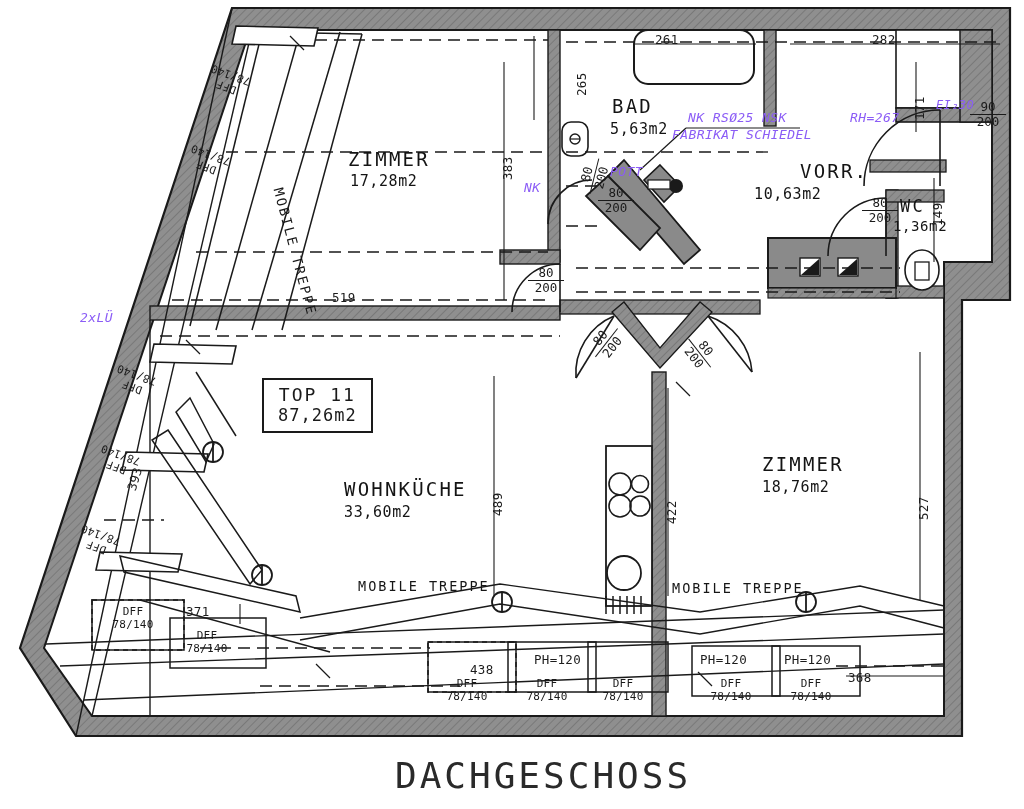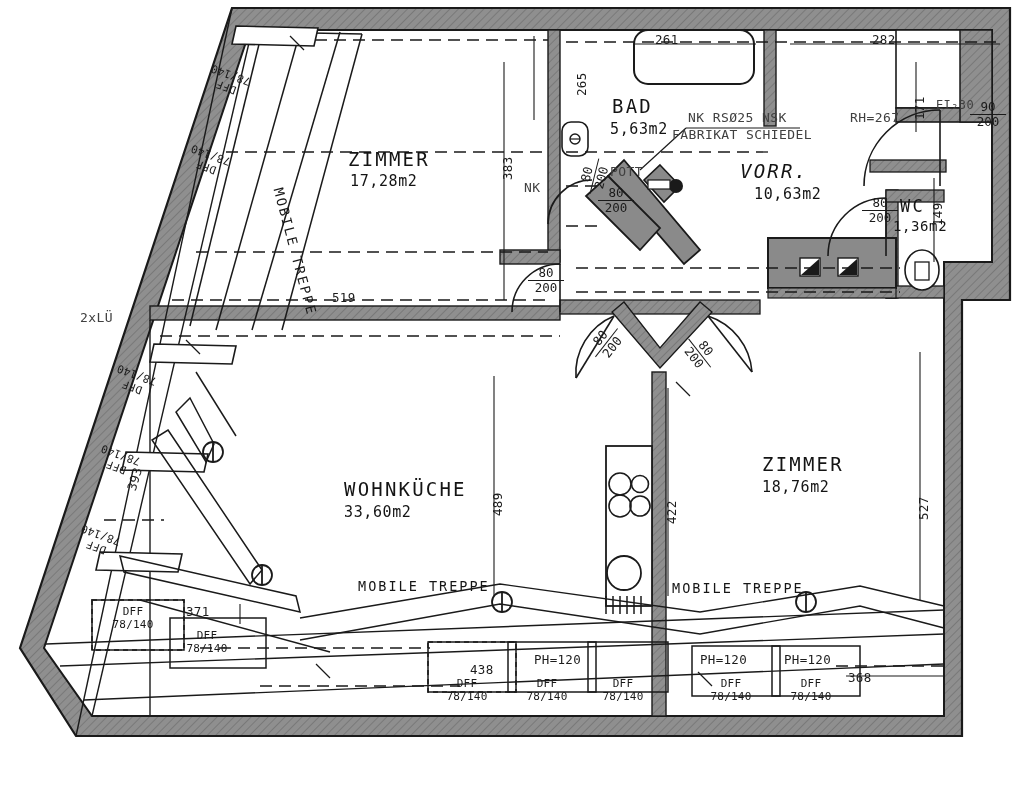--- a/index.html
+++ b/index.html
@@ -7,21 +7,21 @@
        font-family:"DejaVu Sans Mono","Liberation Mono",monospace;
        color:#1a1a1a;}
   #stage{position:relative;width:1024px;height:809px;background:#fff;}
   svg#plan{position:absolute;left:0;top:0;width:1024px;height:809px;}
 
   .lbl{position:absolute;white-space:nowrap;letter-spacing:.5px;
        font-family:"DejaVu Sans Mono","Liberation Mono",monospace;}
   .room-name{font-size:19px;letter-spacing:2.2px;color:#141414;}
   .room-area{font-size:15px;letter-spacing:.6px;color:#141414;}
   .dim{font-size:12.5px;color:#1c1c1c;letter-spacing:.3px;}
-  .note{font-size:13px;color:#404040;letter-spacing:.4px;}
+  .note{font-size:13px;color:#8b5cf6;letter-spacing:.4px;font-style:italic;}
   .mt{font-size:13.5px;letter-spacing:2px;color:#161616;}
   .title{font-size:36px;letter-spacing:3px;color:#2a2a2a;
          font-family:"DejaVu Sans Mono","Liberation Mono",monospace;}
   .topbox{position:absolute;border:2px solid #1a1a1a;background:#fff;
           padding:4px 14px 6px 14px;text-align:center;}
   .topbox .t1{font-size:18px;letter-spacing:2px;}
   .topbox .t2{font-size:17px;letter-spacing:1px;}
   .frac{position:absolute;text-align:center;font-size:12.5px;line-height:1.12;}
   .frac .n{display:block;}
   .frac .d{display:block;border-top:1.6px solid #1a1a1a;}
@@ -246,32 +246,36 @@
       <path d="M140,600 L330,652"></path>
     </g>
   </svg>
 
   <div class="lbl room-name" style="left:348px;top:148px;">ZIMMER</div>
   <div class="lbl room-area" style="left:350px;top:172px;">17,28m2</div>
 
   <div class="lbl room-name" style="left:612px;top:95px;">BAD</div>
   <div class="lbl room-area" style="left:610px;top:120px;">5,63m2</div>
 
-  <div class="lbl room-name" style="left:740px;top:160px;font-style:italic;">VORR.</div>
+  <div class="lbl room-name" style="left:800px;top:160px;">VORR.</div>
   <div class="lbl room-area" style="left:754px;top:185px;">10,63m2</div>
 
   <div class="lbl room-name" style="left:900px;top:196px;font-size:17px;">WC</div>
   <div class="lbl room-area" style="left:893px;top:218px;font-size:14px;">1,36m2</div>
 
   <div class="lbl room-name" style="left:344px;top:478px;">WOHNKÜCHE</div>
   <div class="lbl room-area" style="left:344px;top:503px;">33,60m2</div>
 
   <div class="lbl room-name" style="left:762px;top:453px;">ZIMMER</div>
   <div class="lbl room-area" style="left:762px;top:478px;">18,76m2</div>
 
+  <div class="topbox" style="left:262px;top:378px;">
+    <div class="t1">TOP 11</div>
+    <div class="t2">87,26m2</div>
+  </div>
 
   <div class="lbl dim" style="left:655px;top:32px;">261</div>
   <div class="lbl dim" style="left:872px;top:32px;">282</div>
 
   <div class="lbl dim rot90" style="left:574px;top:96px;">265</div>
   <div class="lbl dim rot90" style="left:500px;top:180px;">383</div>
   <div class="lbl dim" style="left:332px;top:290px;">519</div>
   <div class="lbl dim rot90" style="left:490px;top:516px;">489</div>
   <div class="lbl dim rot90" style="left:664px;top:524px;">422</div>
   <div class="lbl dim rot90" style="left:916px;top:520px;">527</div>
@@ -370,14 +374,15 @@
   </div>
   <div class="lbl dffrot" style="left:136px;top:480px;width:46px;transform:rotate(-160deg);transform-origin:left top;">
     <div>DFF</div>
     <div>78/140</div>
   </div>
   <div class="lbl dffrot" style="left:116px;top:560px;width:46px;transform:rotate(-160deg);transform-origin:left top;">
     <div>DFF</div>
     <div>78/140</div>
   </div>
 
+  <div class="lbl title" style="left:395px;top:755px;">DACHGESCHOSS</div>
 
 </div>
 
 </body></html>

